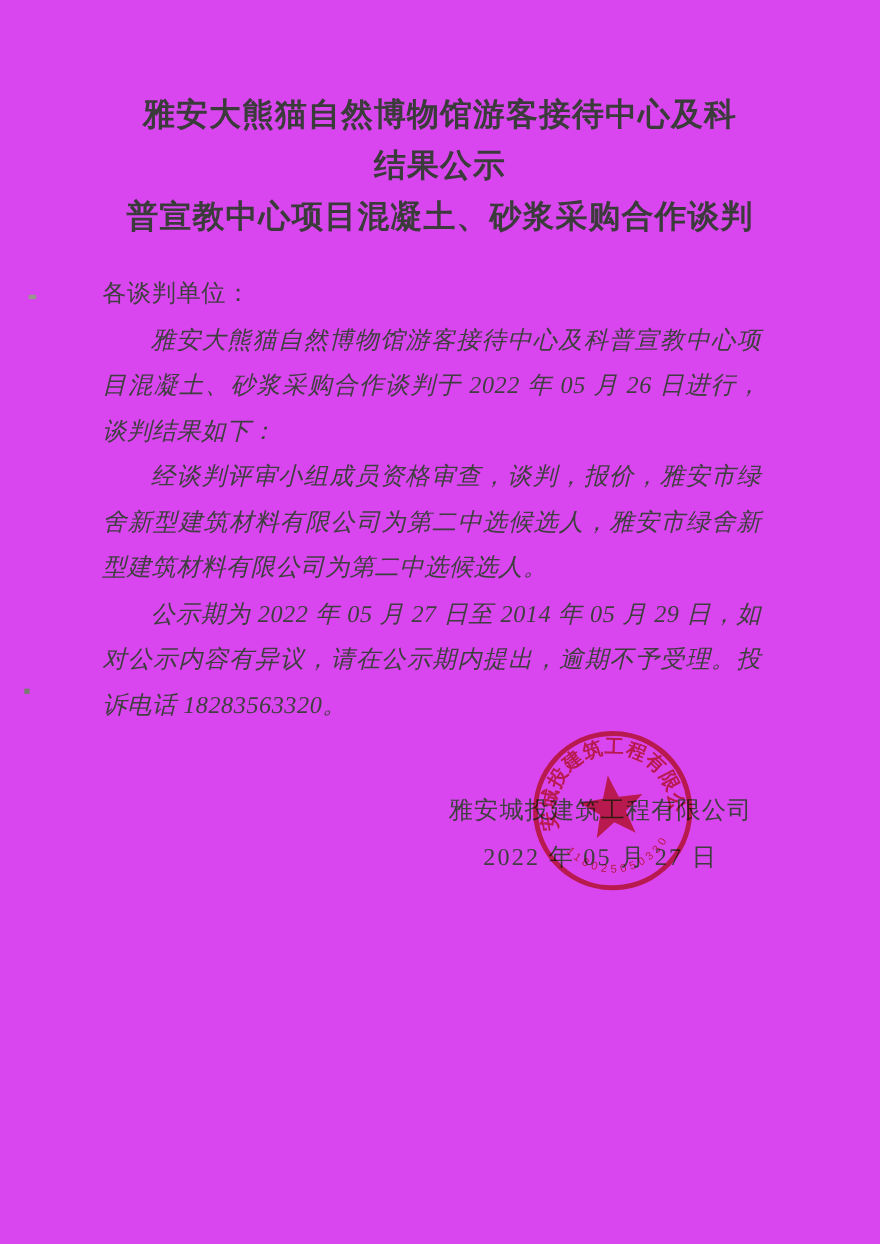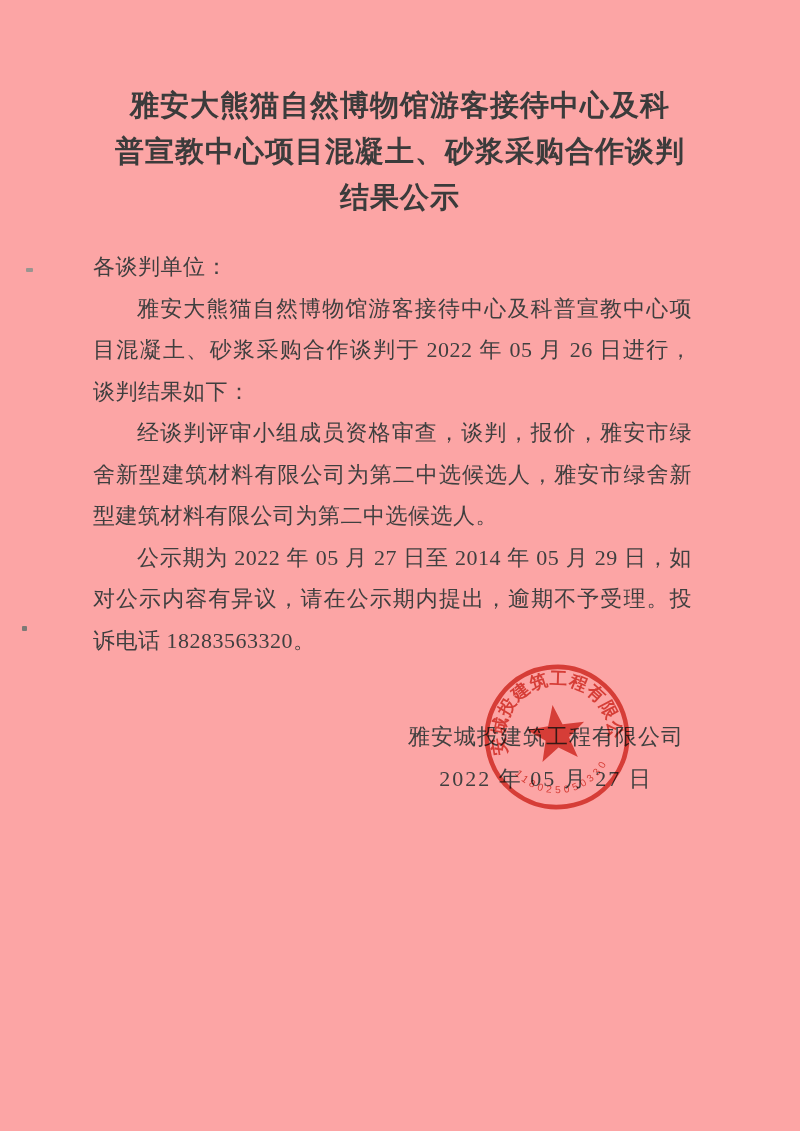--- a/index.html
+++ b/index.html
@@ -1,19 +1,19 @@
 <!DOCTYPE html>
 <html><head>
 <meta charset="utf-8">
 <style>
   html,body { margin:0; padding:0; background:#ffffff; }
   .page {
     position:relative;
     width:800px; height:1131px;
-    background:#fca5a5;
+    background:#d946ef;
     overflow:hidden;
     font-family:"Liberation Serif", serif;
   }
   .doc-title {
     position:absolute;
     top:82px; left:60px; right:60px;
     text-align:center;
     font-family:"Liberation Sans", sans-serif;
     font-weight:bold;
     font-size:29px;
@@ -24,21 +24,21 @@
   .doc-body {
     position:absolute;
     top:246px; left:93px; width:599px;
     font-size:22px;
     line-height:41.5px;
     letter-spacing:0.5px;
     color:#3f3f3f;
     text-align:justify;
   }
   .doc-body p { margin:0; }
-  .para { text-indent:2em; }
+  .para { text-indent:2em;font-style:italic; }
   .signature {
     position:absolute;
     top:716px; right:116px;
     text-align:center;
     font-size:22px;
     color:#3f3f3f;
   }
   .sig-company { line-height:42px; letter-spacing:1px; }
   .sig-date { line-height:42px; letter-spacing:2px;text-align:center; }
   .stamp {
@@ -67,22 +67,22 @@
   .speck-1 { left:26px; top:268px; width:7px; height:4px; background:#9a9590; }
   .speck-2 { left:22px; top:626px; width:5px; height:5px; background:#7d7a76; }
 </style>
 </head>
 <body>
 
 <div class="page">
 
   <div class="doc-title">
     <div>雅安大熊猫自然博物馆游客接待中心及科</div>
+    <div>结果公示</div>
     <div>普宣教中心项目混凝土、砂浆采购合作谈判</div>
-    <div>结果公示</div>
   </div>
 
   <div class="doc-body">
     <p class="salutation">各谈判单位：</p>
     <p class="para">雅安大熊猫自然博物馆游客接待中心及科普宣教中心项目混凝土、砂浆采购合作谈判于 2022 年 05 月 26 日进行，谈判结果如下：</p>
     <p class="para">经谈判评审小组成员资格审查，谈判，报价，雅安市绿舍新型建筑材料有限公司为第二中选候选人，雅安市绿舍新型建筑材料有限公司为第二中选候选人。</p>
     <p class="para">公示期为 2022 年 05 月 27 日至 2014 年 05 月 29 日，如对公示内容有异议，请在公示期内提出，逾期不予受理。投诉电话 18283563320。</p>
   </div>
 
   <div class="signature">

